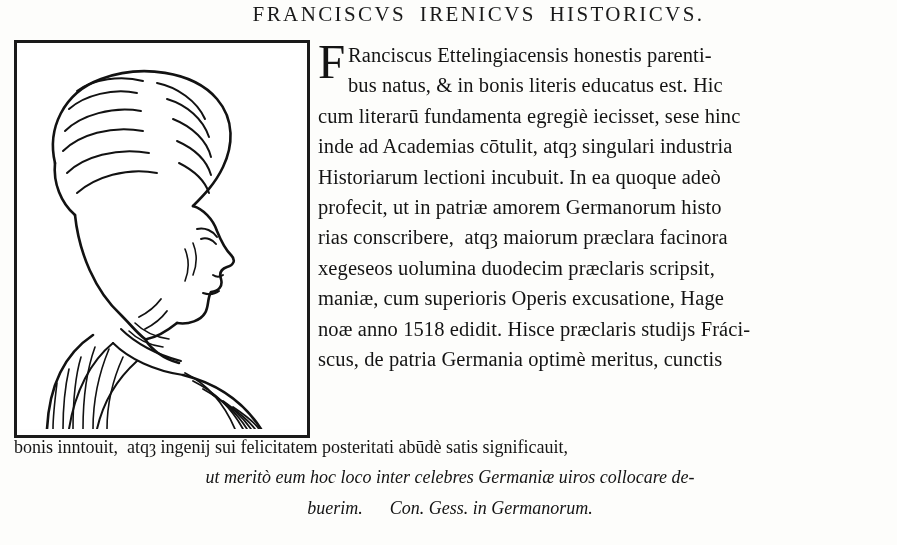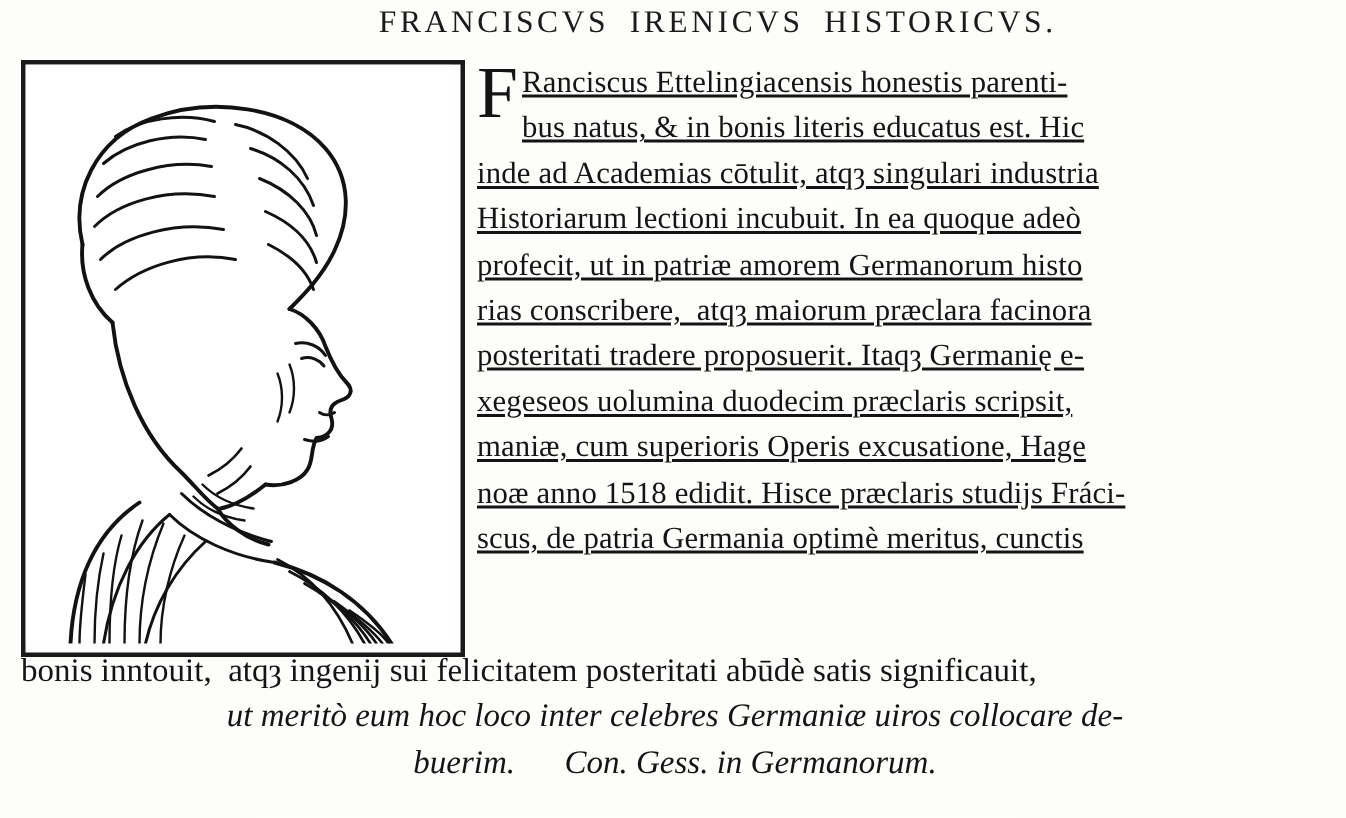--- a/index.html
+++ b/index.html
@@ -59,42 +59,41 @@
     width: 570px;
     font-size: 20.5px;
     line-height: 30.4px;
     letter-spacing: 0.1px;
     color: #141414;
   }
   .col-right .line {
     white-space: pre;
     display: block;
     height: 30.4px;
-    text-decoration: underline;
   }
   .dropcap {
     position: absolute;
     left: 318px;
     top: 40px;
     font-size: 49px;
     line-height: 44px;
     font-family: "Liberation Serif", serif;
     color: #141414;
   }
   .first-line-indent {
     padding-left: 30px;
   }
 
   
   .col-full {
     position: absolute;
     left: 14px;
     top: 432px;
     width: 872px;
-    font-size: 22px;
+    font-size: 18px;
     line-height: 30.4px;
     color: #141414;
   }
   .col-full .line {
     white-space: pre;
     display: block;
     height: 30.4px;
   }
   .center-line {
     text-align: center;
@@ -175,25 +174,25 @@
         <path d="M118 280 C126 288 138 294 152 296" stroke-width="1.6"></path>
       </g>
     </svg>
   </div>
 
   <div class="dropcap">F</div>
 
   <div class="col-right">
     <span class="line first-line-indent">Ranciscus Ettelingiacensis honestis parenti-</span>
     <span class="line first-line-indent">bus natus, &amp; in bonis literis educatus est. Hic</span>
+    <span class="line">cum literarū fundamenta egregiè iecisset, sese hinc</span>
     <span class="line">inde ad Academias cōtulit, atqȝ singulari industria</span>
     <span class="line">Historiarum lectioni incubuit. In ea quoque adeò</span>
     <span class="line">profecit, ut in patriæ amorem Germanorum histo</span>
     <span class="line">rias conscribere,  atqȝ maiorum præclara facinora</span>
-    <span class="line">posteritati tradere proposuerit. Itaqȝ Germanię e-</span>
     <span class="line">xegeseos uolumina duodecim præclaris scripsit,</span>
     <span class="line">maniæ, cum superioris Operis excusatione, Hage</span>
     <span class="line">noæ anno 1518 edidit. Hisce præclaris studijs Fráci-</span>
     <span class="line">scus, de patria Germania optimè meritus, cunctis</span>
   </div>
 
   <div class="col-full">
     <span class="line">bonis inntouit,  atqȝ ingenij sui felicitatem posteritati abūdè satis significauit,</span>
     <span class="line center-line">ut meritò eum hoc loco inter celebres Germaniæ uiros collocare de-</span>
     <span class="line center-line">buerim.      Con. Gess. in Germanorum.</span>

